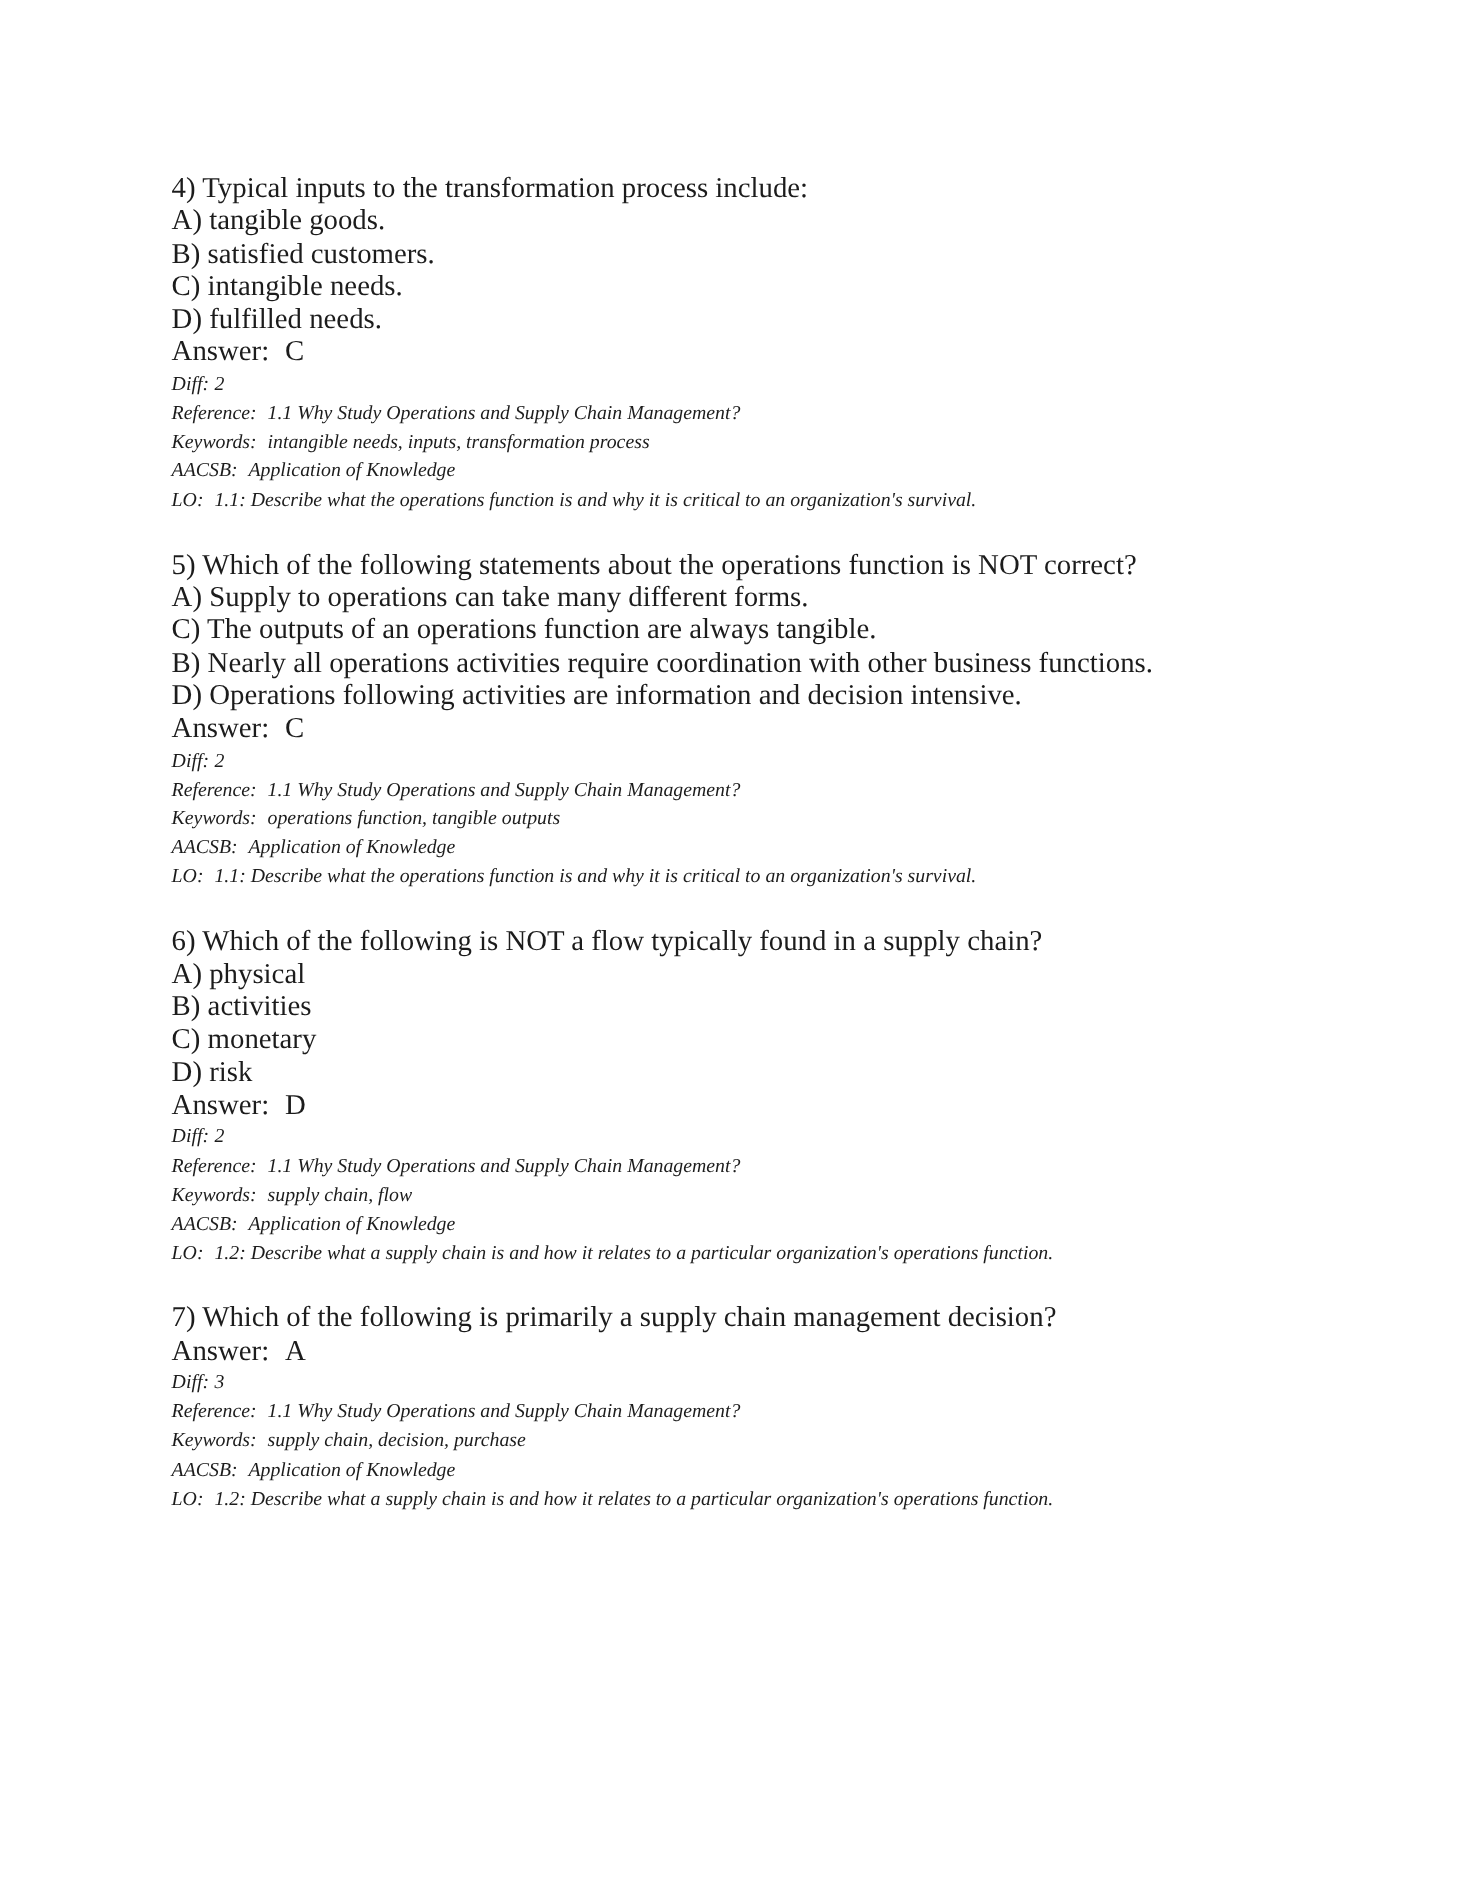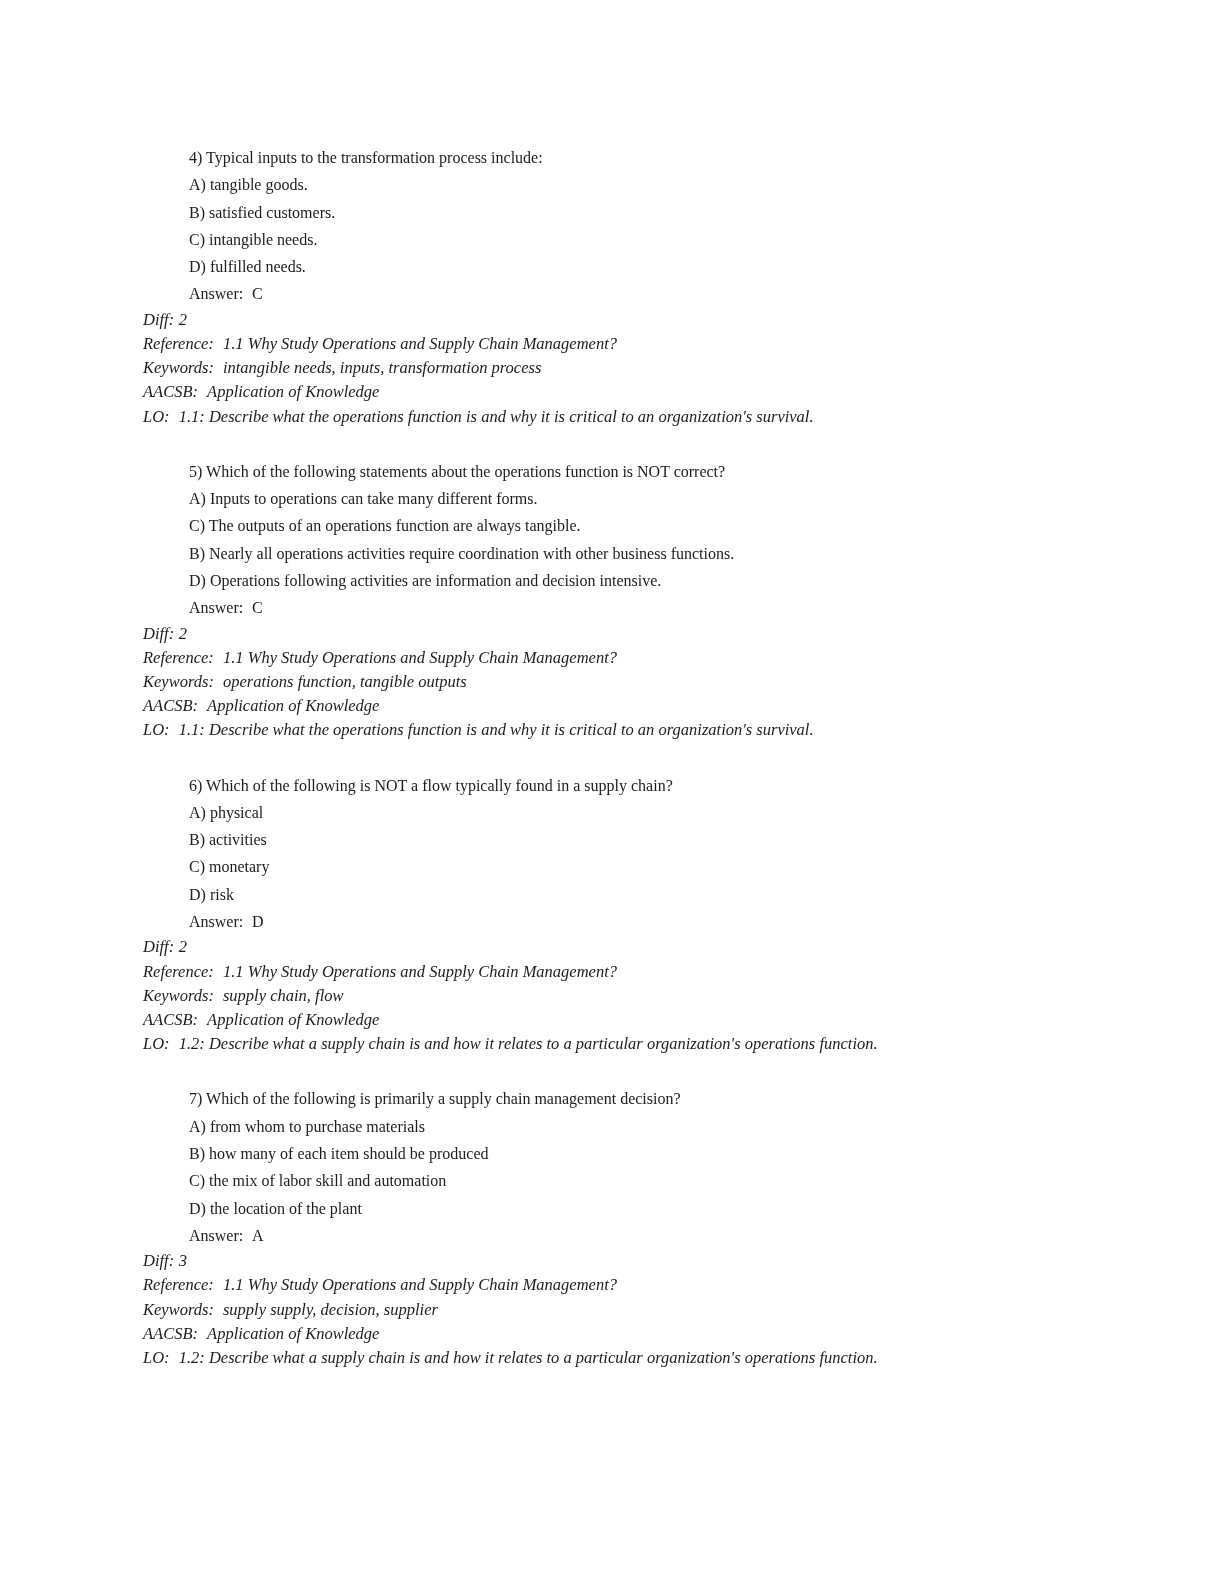--- a/index.html
+++ b/index.html
@@ -13,24 +13,23 @@
     color: #1c1c1c;
     overflow: hidden;
   }
   main.page {
     padding: 144px 100px 0 143px;
   }
   .question + .question {
     margin-top: 29px;
   }
   .stem, .option, .answer-line {
-    font-size: 16px;
+    font-size: 24px;
     line-height: 27.3px;
     white-space: pre-wrap;
-    margin-left: 46px;
   }
   .meta-line {
     font-size: 16.5px;
     line-height: 24.2px;
     white-space: pre-wrap;
     font-style: italic;
   }
   .lbl { margin-right: 0.55em; }
   .lbl-tight { margin-right: 0.28em; }
 </style>
@@ -51,21 +50,21 @@
     <p class="meta-line"><span class="lbl lbl-tight">Diff:</span><span>2</span></p>
     <p class="meta-line"><span class="lbl">Reference:</span><span>1.1 Why Study Operations and Supply Chain Management?</span></p>
     <p class="meta-line"><span class="lbl">Keywords:</span><span>intangible needs, inputs, transformation process</span></p>
     <p class="meta-line"><span class="lbl">AACSB:</span><span>Application of Knowledge</span></p>
     <p class="meta-line"><span class="lbl">LO:</span><span>1.1: Describe what the operations function is and why it is critical to an organization's survival.</span></p>
   </section>
 
   <section class="question">
     <p class="stem">5) Which of the following statements about the operations function is NOT correct?</p>
     <div class="options">
-          <p class="option">A) Inputs to operations can take many different forms.</p>
+          <p class="option">A) Supply to operations can take many different forms.</p>
           <p class="option">C) The outputs of an operations function are always tangible.</p>
           <p class="option">B) Nearly all operations activities require coordination with other business functions.</p>
           <p class="option">D) Operations following activities are information and decision intensive.</p>
         </div>
     <p class="answer-line"><span class="lbl">Answer:</span><span>C</span></p>
     <p class="meta-line"><span class="lbl lbl-tight">Diff:</span><span>2</span></p>
     <p class="meta-line"><span class="lbl">Reference:</span><span>1.1 Why Study Operations and Supply Chain Management?</span></p>
     <p class="meta-line"><span class="lbl">Keywords:</span><span>operations function, tangible outputs</span></p>
     <p class="meta-line"><span class="lbl">AACSB:</span><span>Application of Knowledge</span></p>
     <p class="meta-line"><span class="lbl">LO:</span><span>1.1: Describe what the operations function is and why it is critical to an organization's survival.</span></p>
@@ -82,27 +81,21 @@
     <p class="answer-line"><span class="lbl">Answer:</span><span>D</span></p>
     <p class="meta-line"><span class="lbl lbl-tight">Diff:</span><span>2</span></p>
     <p class="meta-line"><span class="lbl">Reference:</span><span>1.1 Why Study Operations and Supply Chain Management?</span></p>
     <p class="meta-line"><span class="lbl">Keywords:</span><span>supply chain, flow</span></p>
     <p class="meta-line"><span class="lbl">AACSB:</span><span>Application of Knowledge</span></p>
     <p class="meta-line"><span class="lbl">LO:</span><span>1.2: Describe what a supply chain is and how it relates to a particular organization's operations function.</span></p>
   </section>
 
   <section class="question">
     <p class="stem">7) Which of the following is primarily a supply chain management decision?</p>
-    <div class="options">
-          <p class="option">A) from whom to purchase materials</p>
-          <p class="option">B) how many of each item should be produced</p>
-          <p class="option">C) the mix of labor skill and automation</p>
-          <p class="option">D) the location of the plant</p>
-        </div>
     <p class="answer-line"><span class="lbl">Answer:</span><span>A</span></p>
     <p class="meta-line"><span class="lbl lbl-tight">Diff:</span><span>3</span></p>
     <p class="meta-line"><span class="lbl">Reference:</span><span>1.1 Why Study Operations and Supply Chain Management?</span></p>
-    <p class="meta-line"><span class="lbl">Keywords:</span><span>supply supply, decision, supplier</span></p>
+    <p class="meta-line"><span class="lbl">Keywords:</span><span>supply chain, decision, purchase</span></p>
     <p class="meta-line"><span class="lbl">AACSB:</span><span>Application of Knowledge</span></p>
     <p class="meta-line"><span class="lbl">LO:</span><span>1.2: Describe what a supply chain is and how it relates to a particular organization's operations function.</span></p>
   </section>
 </div>
 </main>
 
 </body></html>

